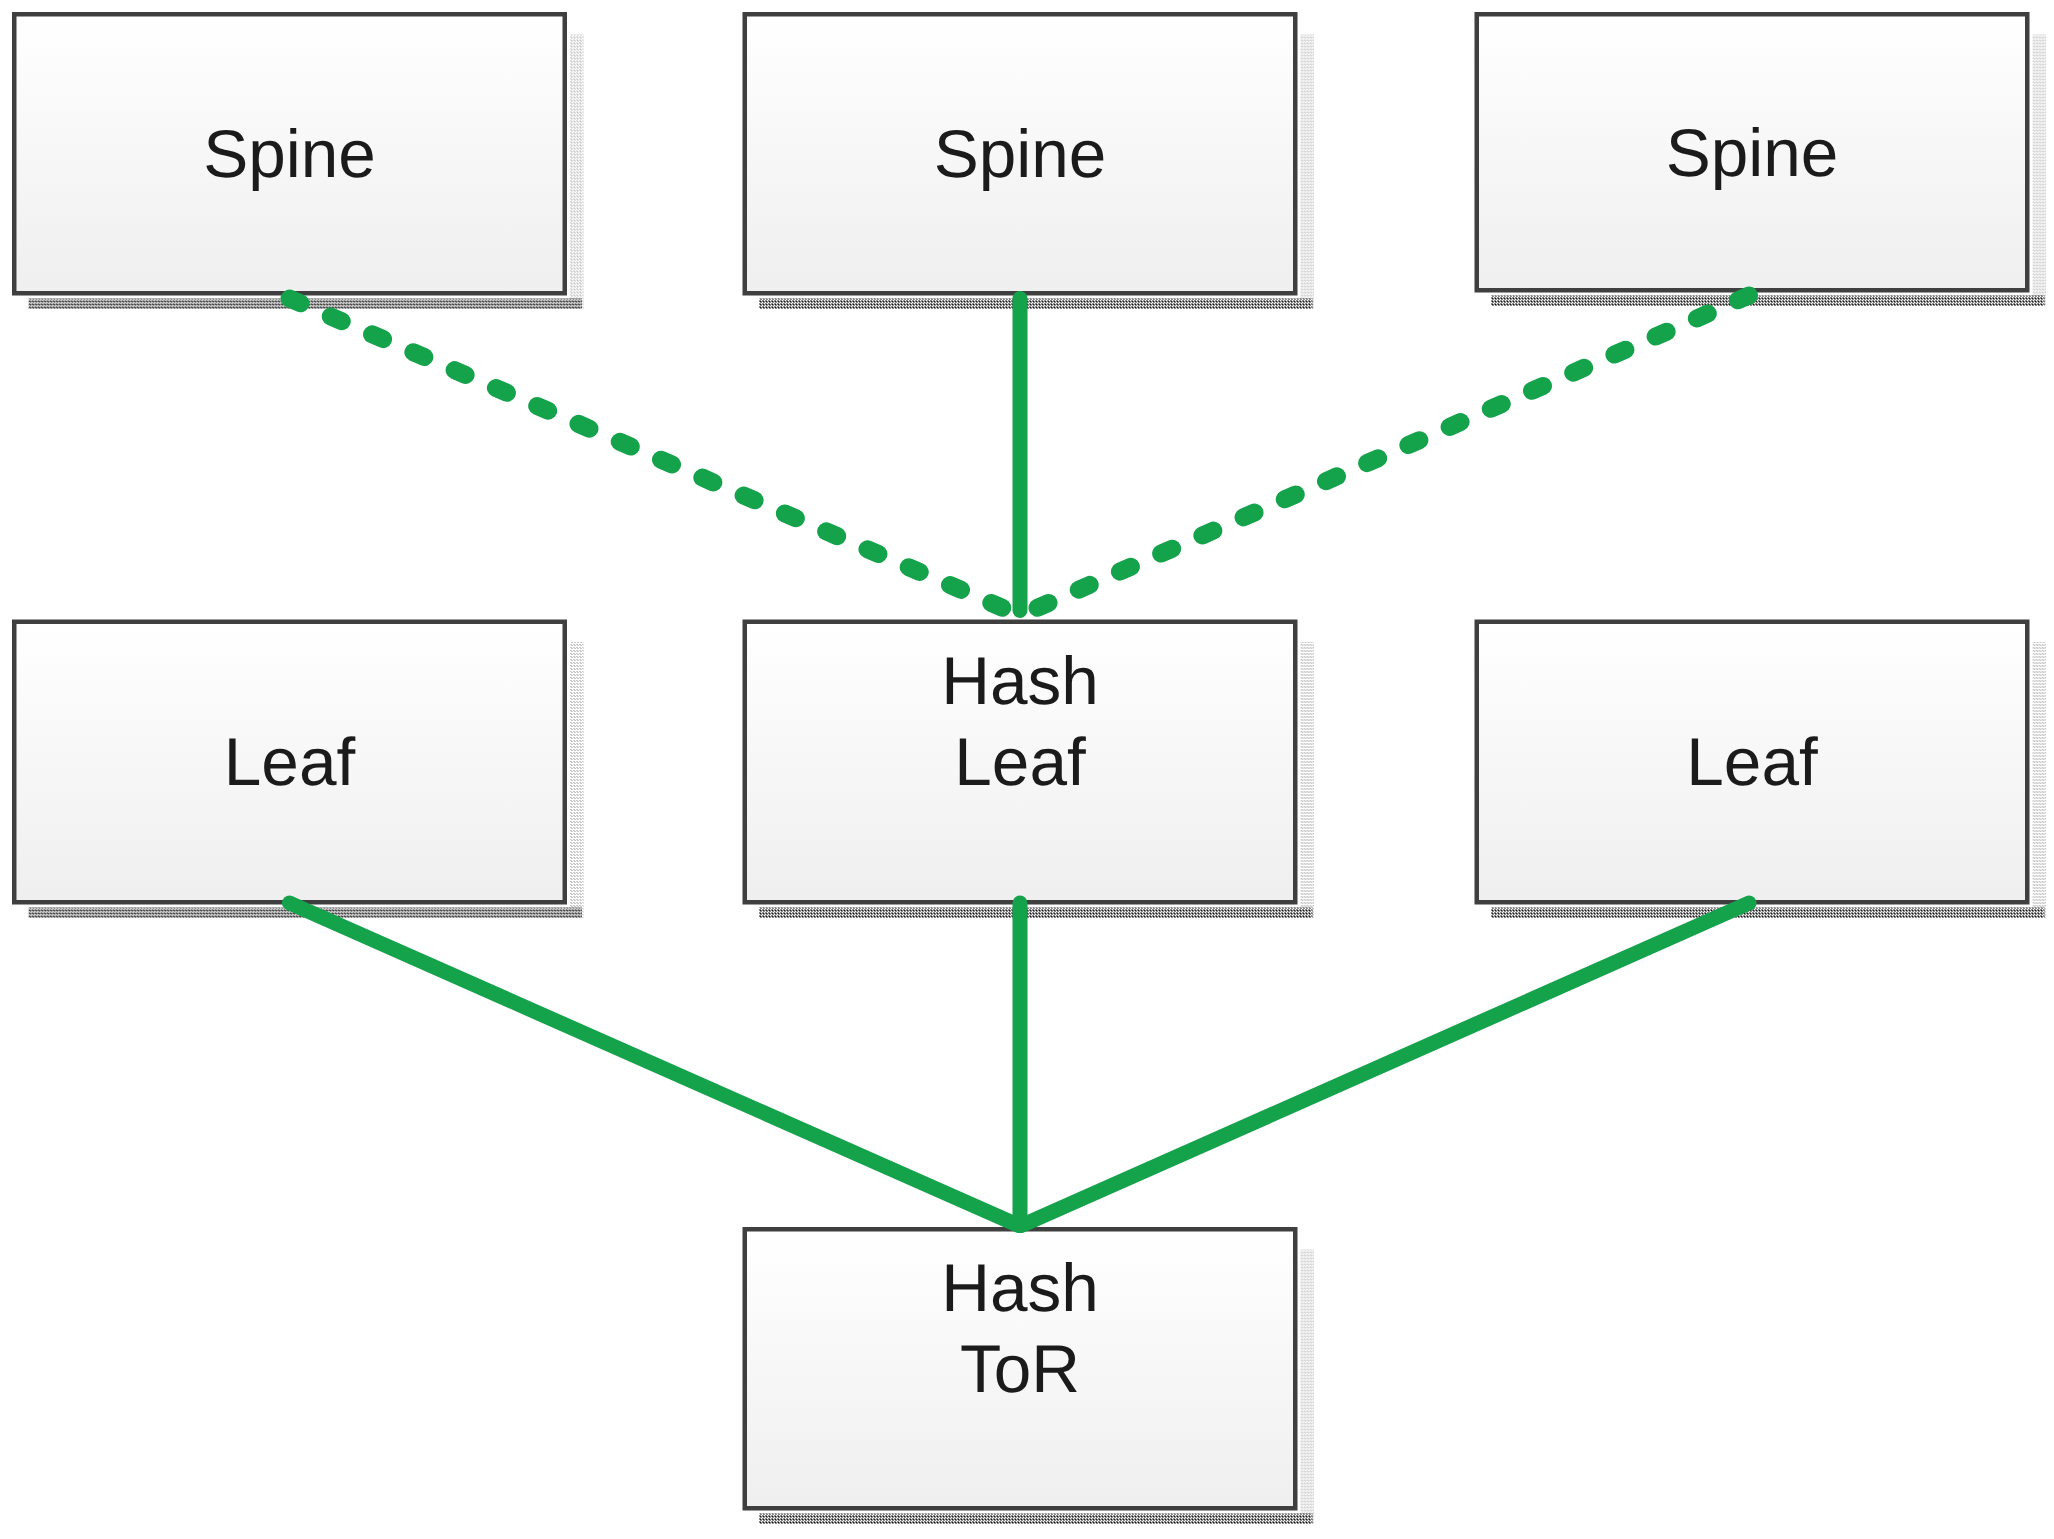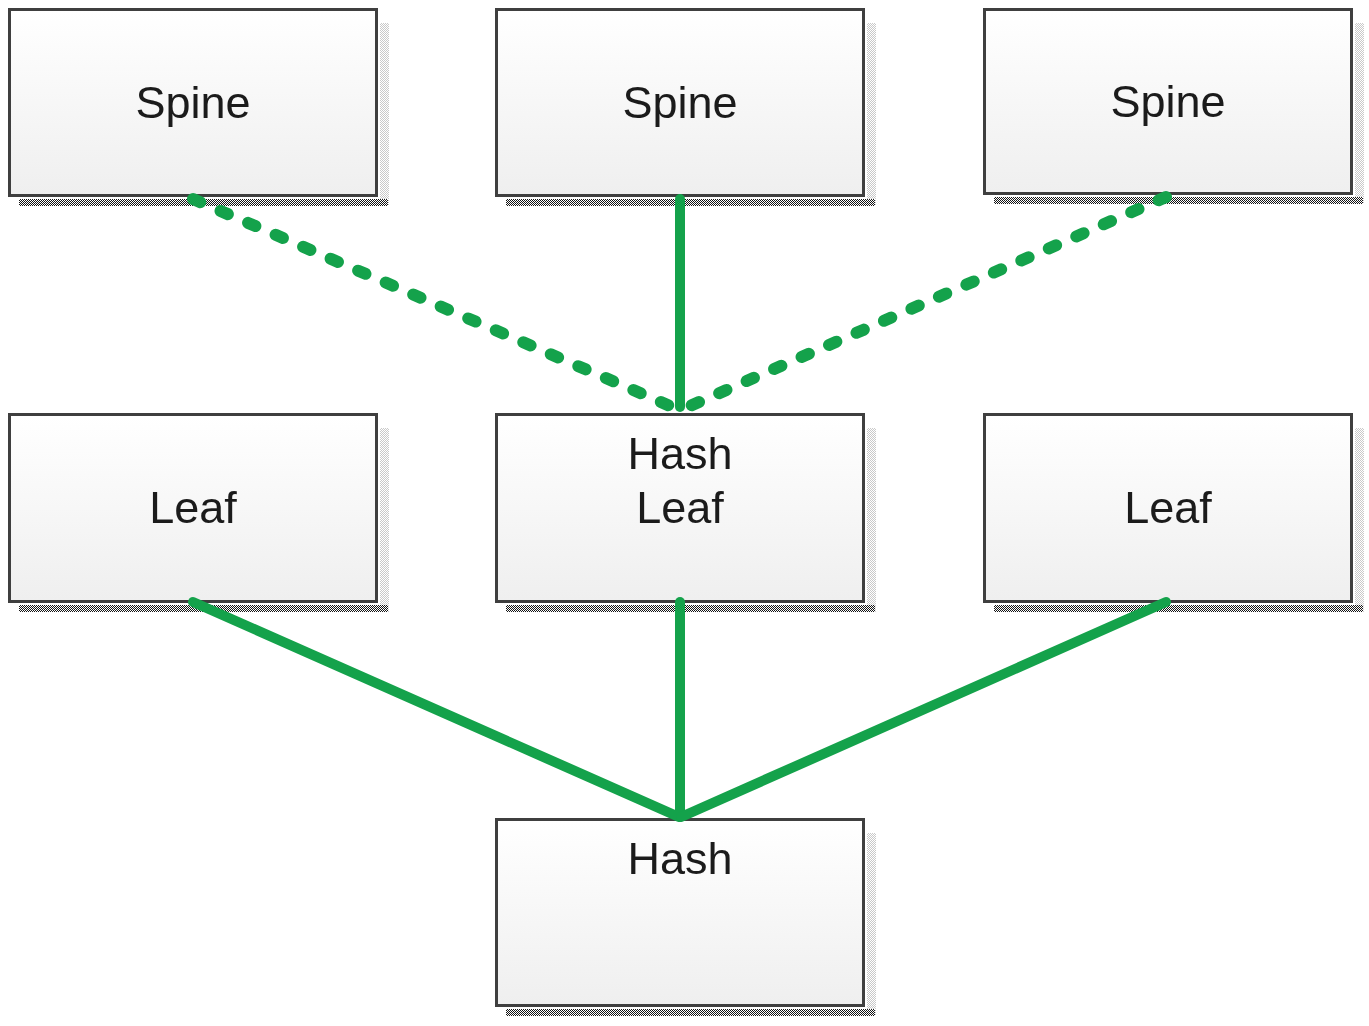--- a/index.html
+++ b/index.html
@@ -112,14 +112,15 @@
     </div>
     <div class="node valign-middle" style="left: 983px; top: 413px; width: 370px; height: 190px;">
     <span class="node-shadow-right"></span>
     <span class="node-shadow-bottom"></span>
   <div class="node-label-line">Leaf</div>
     </div>
     <div class="node valign-top" style="left: 495px; top: 818px; width: 370px; height: 189px;">
     <span class="node-shadow-right"></span>
     <span class="node-shadow-bottom"></span>
   <div class="node-label-line">Hash</div>
+      <div class="node-label-line">ToR</div>
     </div>
   </div>
 
 </body></html>

